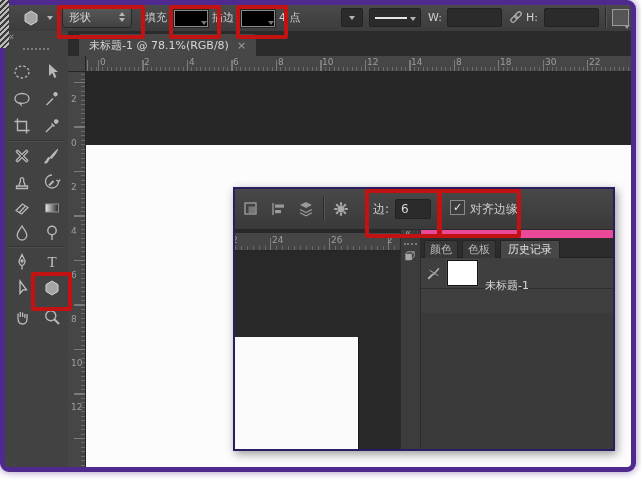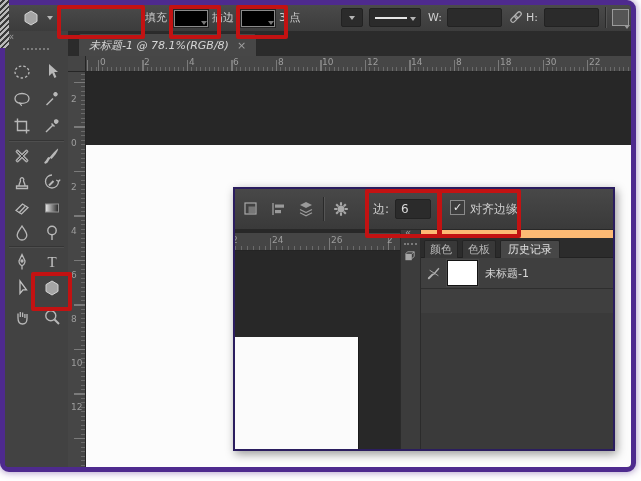--- a/index.html
+++ b/index.html
@@ -31,21 +31,21 @@
   .vsep{width:1px;background:#2a2a2a;border-right:1px solid #555;}
   .ic{display:block;}
   
   .tools{position:absolute;left:0;top:26px;width:63px;height:436px;background:#424242;
          border-right:1px solid #2e2e2e;}
   .grip{border-top:2px dotted #7b7b7b;width:26px;height:0;}
   .tool{position:absolute;width:24px;height:24px;display:flex;align-items:center;justify-content:center;}
   .tdiv{position:absolute;left:4px;width:55px;height:0;border-top:1px solid #353535;border-bottom:1px solid #4e4e4e;}
   
   .tabbar{position:absolute;left:63px;top:26px;width:563px;height:25px;background:#2b2b2b;
-          border-bottom:1px solid #1e1e1e;font-style:italic;}
+          border-bottom:1px solid #1e1e1e;}
   .doctab{position:absolute;left:10px;top:2px;height:23px;background:#474747;border:1px solid #2a2a2a;
           border-bottom:none;border-radius:3px 3px 0 0;display:flex;align-items:center;gap:8px;
           padding:0 10px;color:#d6d6d6;font-size:11px;white-space:nowrap;}
   
   .rulcorner{position:absolute;left:63px;top:51px;width:18px;height:16px;background:#454545;
              border-right:1px solid #262626;border-bottom:1px solid #262626;box-sizing:border-box;}
   .hrul{position:absolute;left:81px;top:51px;width:545px;height:16px;background:#464646;
         border-bottom:1px solid #242424;box-sizing:border-box;overflow:hidden;}
   .hrul .minor{position:absolute;left:0;bottom:0;width:100%;height:4px;
         background:repeating-linear-gradient(to right,#6a6a6a 0 1px,transparent 1px 4.45px);
@@ -77,32 +77,32 @@
   .irul .minor{position:absolute;left:0;bottom:0;width:100%;height:4px;
         background:repeating-linear-gradient(to right,#6a6a6a 0 1px,transparent 1px 5.9px);
         background-position-x:6px;}
   .irul .major{position:absolute;left:0;bottom:0;width:100%;height:12px;
         background:repeating-linear-gradient(to right,#7a7a7a 0 1px,transparent 1px 59px);
         background-position-x:35px;}
   .ipage{position:absolute;left:0;top:107px;width:123px;height:112px;background:#fbfbfb;
          box-shadow:1px 0 0 #1b1b1b;}
   .istrip{position:absolute;left:165px;top:41px;width:21px;height:219px;background:#3c3c3c;
           border-left:1px solid #2b2b2b;border-right:1px solid #2b2b2b;box-sizing:border-box;}
-  .ipaneR{position:absolute;left:186px;top:41px;width:192px;height:219px;background:#fdba74;}
+  .ipaneR{position:absolute;left:186px;top:41px;width:192px;height:219px;background:#ec4899;}
   .itabrow{position:absolute;left:0;top:8px;width:192px;height:20px;background:#2c2c2c;
            border-bottom:1px solid #222;box-sizing:border-box;}
   .itab{position:absolute;top:2px;height:18px;display:flex;align-items:center;justify-content:center;
         font-size:11px;color:#b5b5b5;background:#383838;border:1px solid #242424;border-bottom:none;
         border-radius:2px 2px 0 0;box-sizing:border-box;}
   .itab.active{background:#474747;color:#e0e0e0;}
   .hrow{position:absolute;left:0;width:192px;display:flex;align-items:center;}
   .thumb{box-sizing:border-box;background:#fff;border:1px solid #141414;box-shadow:0 0 0 1px #4a4a4a;}
   .cbx{box-sizing:border-box;background:#3d3d3d;border:1px solid #8a8a8a;color:#e8e8e8;
        display:flex;align-items:center;justify-content:center;font-size:11px;line-height:11px;}
-  .txt{font-size:11px;color:#d8d8d8;white-space:nowrap;}
+  .txt{font-size:11px;color:#d8d8d8;white-space:nowrap;margin-top:12px;}
 </style>
 </head>
 <body>
 
 <svg width="0" height="0" style="position:absolute">
   <defs>
     <linearGradient id="grad1" x1="0" y1="0" x2="1" y2="0">
       <stop offset="0" stop-color="#e8e8e8"></stop>
         <stop offset="1" stop-color="#262626"></stop>
     </linearGradient>
@@ -226,29 +226,36 @@
 </svg>
 
 <div class="stage">
   <div class="frame">
 
     <div class="optbar">
       <svg class="ic a" style="left:16px;top:3px" width="20" height="20" viewBox="0 0 20 20">
           <use href="#i-hex"></use>
         </svg>
       <div class="caret a" style="left:42px;top:11px"></div>
+      <div class="dd a" style="left:57px;top:2px;width:70px;height:21px">
+        <span>形状</span>
+        <span class="a" style="right:6px;top:4px">
+          <span class="caret-up" style="display:block;margin-bottom:2px"></span>
+            <span class="caret" style="display:block"></span>
+        </span>
+      </div>
       <div class="lbl a" style="left:140px;top:6px">填充</div>
       <div class="swatch a" style="left:169px;top:5px;width:34px;height:17px">
         <span class="caret a" style="right:0;bottom:1px;border-top-color:#777"></span>
       </div>
       <div class="lbl a" style="left:207px;top:6px">描边</div>
       <div class="swatch a" style="left:236px;top:5px;width:34px;height:17px">
         <span class="caret a" style="right:0;bottom:1px;border-top-color:#777"></span>
       </div>
-      <div class="lbl a" style="left:274px;top:6px">3 点</div>
+      <div class="lbl a" style="left:274px;top:6px">4 点</div>
       <div class="field a" style="left:336px;top:3px;width:22px;height:19px;justify-content:center">
           <span class="caret"></span>
         </div>
       <div class="field a" style="left:364px;top:3px;width:52px;height:19px">
         <span style="display:block;width:32px;height:2px;background:#e6e6e6"></span>
         <span class="caret a" style="right:4px;top:8px"></span>
       </div>
       <div class="lbl a" style="left:423px;top:6px">W:</div>
       <div class="field a" style="left:442px;top:3px;width:55px;height:19px"></div>
       <svg class="ic a" style="left:502px;top:3px" width="18" height="18" viewBox="0 0 20 20">

